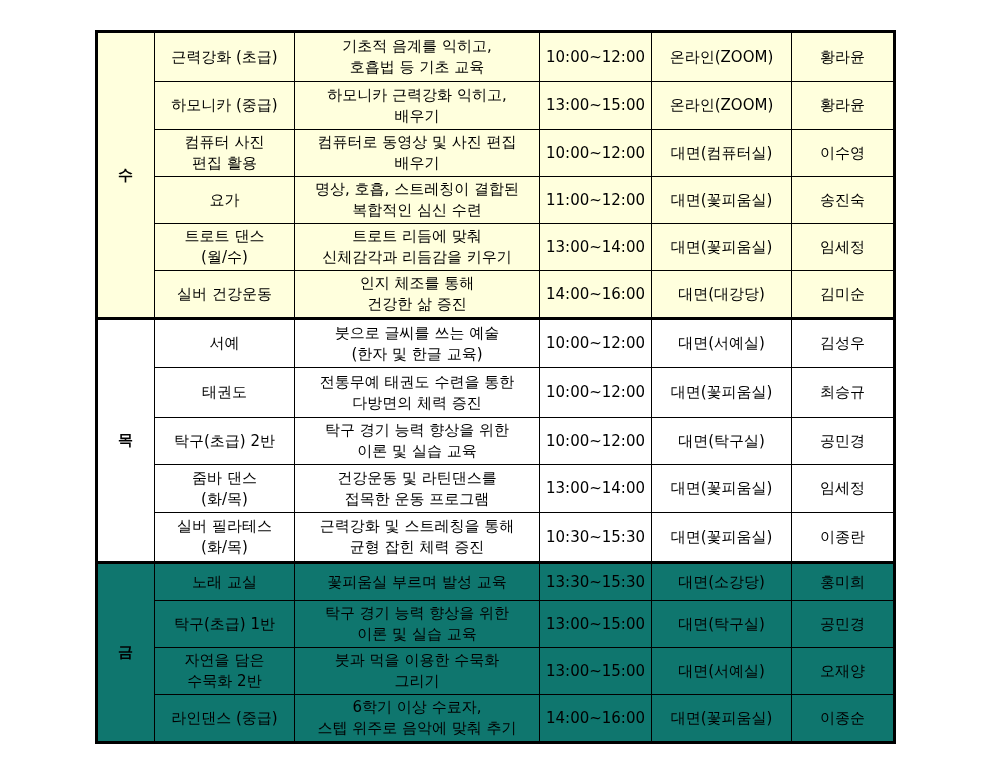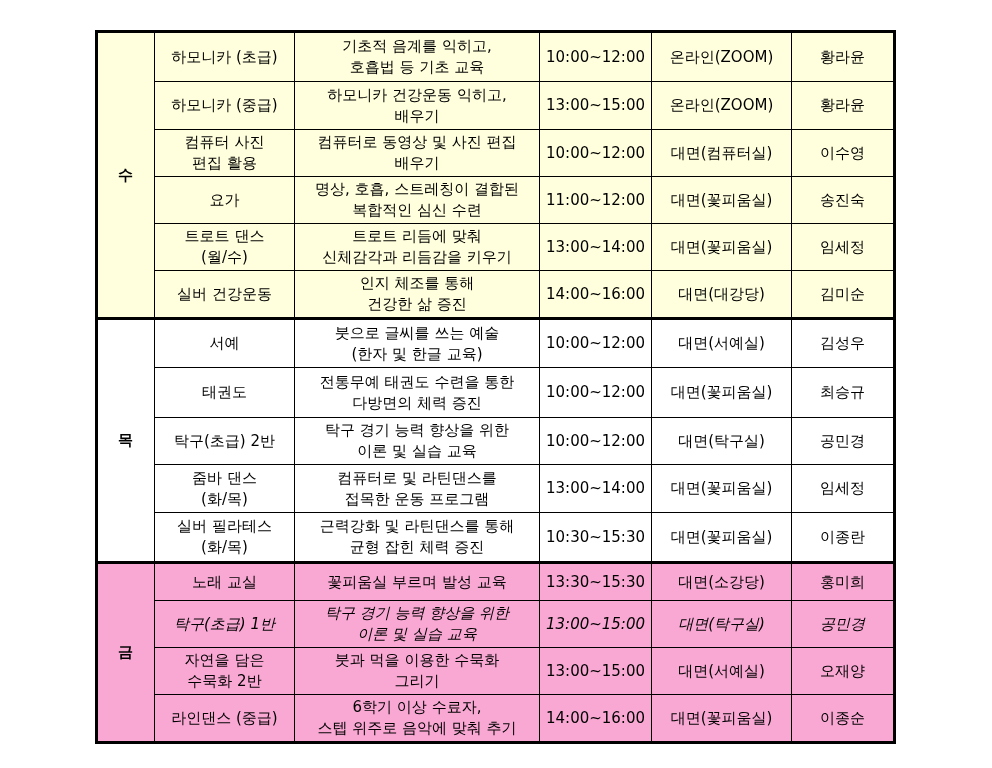--- a/index.html
+++ b/index.html
@@ -26,66 +26,66 @@
     vertical-align: middle;
     font-size: 15px;
     line-height: 1.4;
     padding: 2px 3px;
     white-space: pre-line;
     overflow: hidden;
   }
   
   tr.sec-wed td { background: #FFFFDD; }
   tr.sec-thu td { background: #FFFFFF; }
-  tr.sec-fri td { background: #f9a8d4; }
+  tr.sec-fri td { background: #0f766e; }
   
   tr.sec-start td { border-top: 3px solid #000000; }
   
   td.day {
     font-size: 30px;
     font-weight: bold;
     letter-spacing: 1px;
   }
   
   tr.h50 { height: 50px; }
   tr.h48 { height: 48px; }
   tr.h47 { height: 47px; }
   tr.h46 { height: 46px; }
   tr.h49 { height: 49px; }
   tr.h38 { height: 38px; }
-  tr.h42 { height: 42px; font-style: italic; }
+  tr.h42 { height: 42px; }
   tr.h45 { height: 45px; }
 </style>
 </head>
 <body>
 
 <div class="page">
   <table class="schedule">
     <colgroup>
       <col style="width:58px">
         <col style="width:140px">
         <col style="width:245px">
       <col style="width:112px">
         <col style="width:140px">
         <col style="width:103px">
     </colgroup>
     <tbody>
 
       <tr class="sec-wed h50">
         <td class="day" rowspan="6">수</td>
-        <td>하모니카 (초급)</td>
+        <td>근력강화 (초급)</td>
         <td>기초적 음계를 익히고,
 호흡법 등 기초 교육</td>
         <td>10:00~12:00</td>
         <td>온라인(ZOOM)</td>
         <td>황라윤</td>
       </tr>
       <tr class="sec-wed h48">
         <td>하모니카 (중급)</td>
-        <td>하모니카 건강운동 익히고,
+        <td>하모니카 근력강화 익히고,
 배우기</td>
         <td>13:00~15:00</td>
         <td>온라인(ZOOM)</td>
         <td>황라윤</td>
       </tr>
       <tr class="sec-wed h47">
         <td>컴퓨터 사진
 편집 활용</td>
         <td>컴퓨터로 동영상 및 사진 편집
 배우기</td>
@@ -140,30 +140,30 @@
         <td>탁구(초급) 2반</td>
         <td>탁구 경기 능력 향상을 위한
 이론 및 실습 교육</td>
         <td>10:00~12:00</td>
         <td>대면(탁구실)</td>
         <td>공민경</td>
       </tr>
       <tr class="sec-thu h48">
         <td>줌바 댄스
 (화/목)</td>
-        <td>컴퓨터로 및 라틴댄스를
+        <td>건강운동 및 라틴댄스를
 접목한 운동 프로그램</td>
         <td>13:00~14:00</td>
         <td>대면(꽃피움실)</td>
         <td>임세정</td>
       </tr>
       <tr class="sec-thu h50">
         <td>실버 필라테스
 (화/목)</td>
-        <td>근력강화 및 라틴댄스를 통해
+        <td>근력강화 및 스트레칭을 통해
 균형 잡힌 체력 증진</td>
         <td>10:30~15:30</td>
         <td>대면(꽃피움실)</td>
         <td>이종란</td>
       </tr>
 
       <tr class="sec-fri sec-start h38">
         <td class="day" rowspan="4">금</td>
         <td>노래 교실</td>
         <td>꽃피움실 부르며 발성 교육</td>

